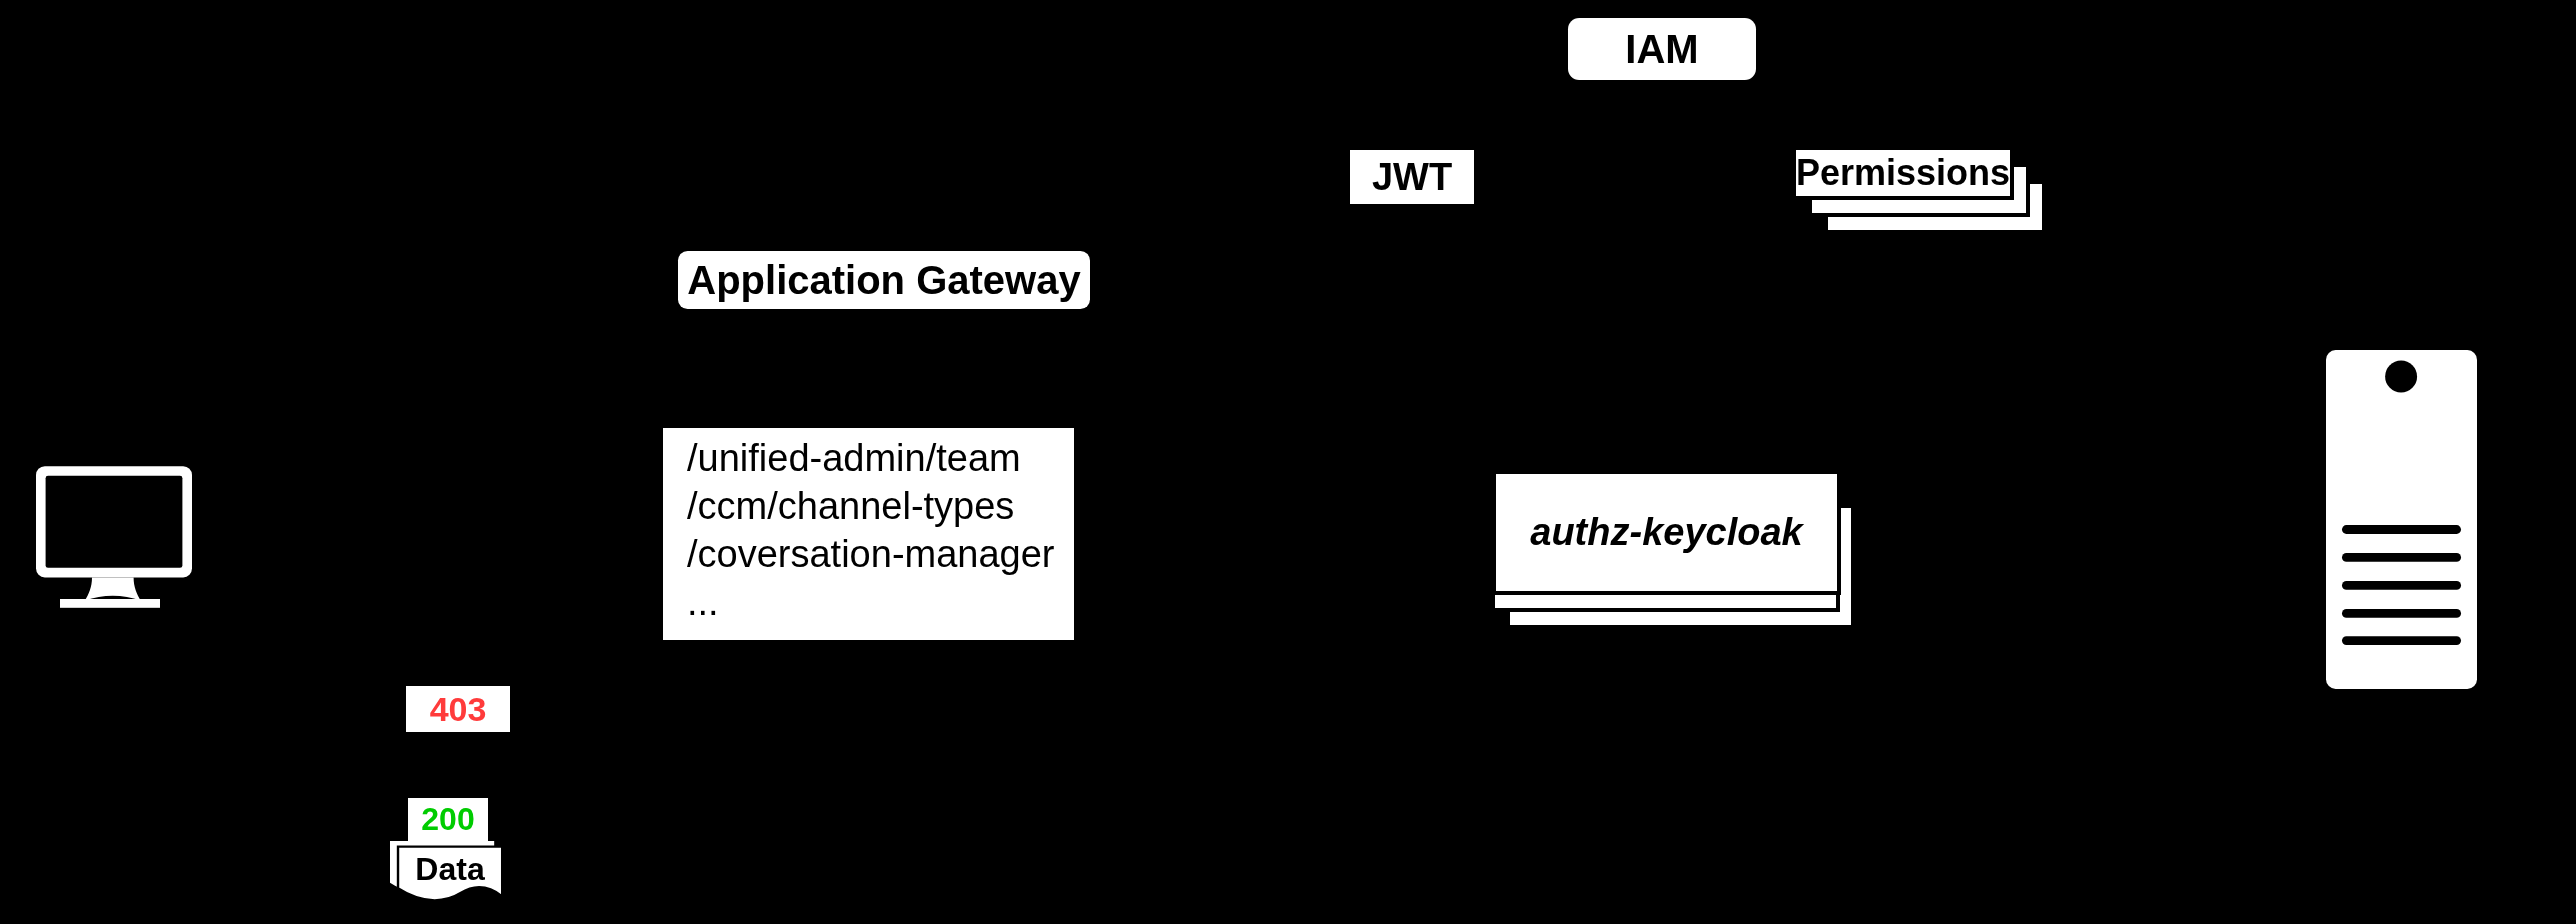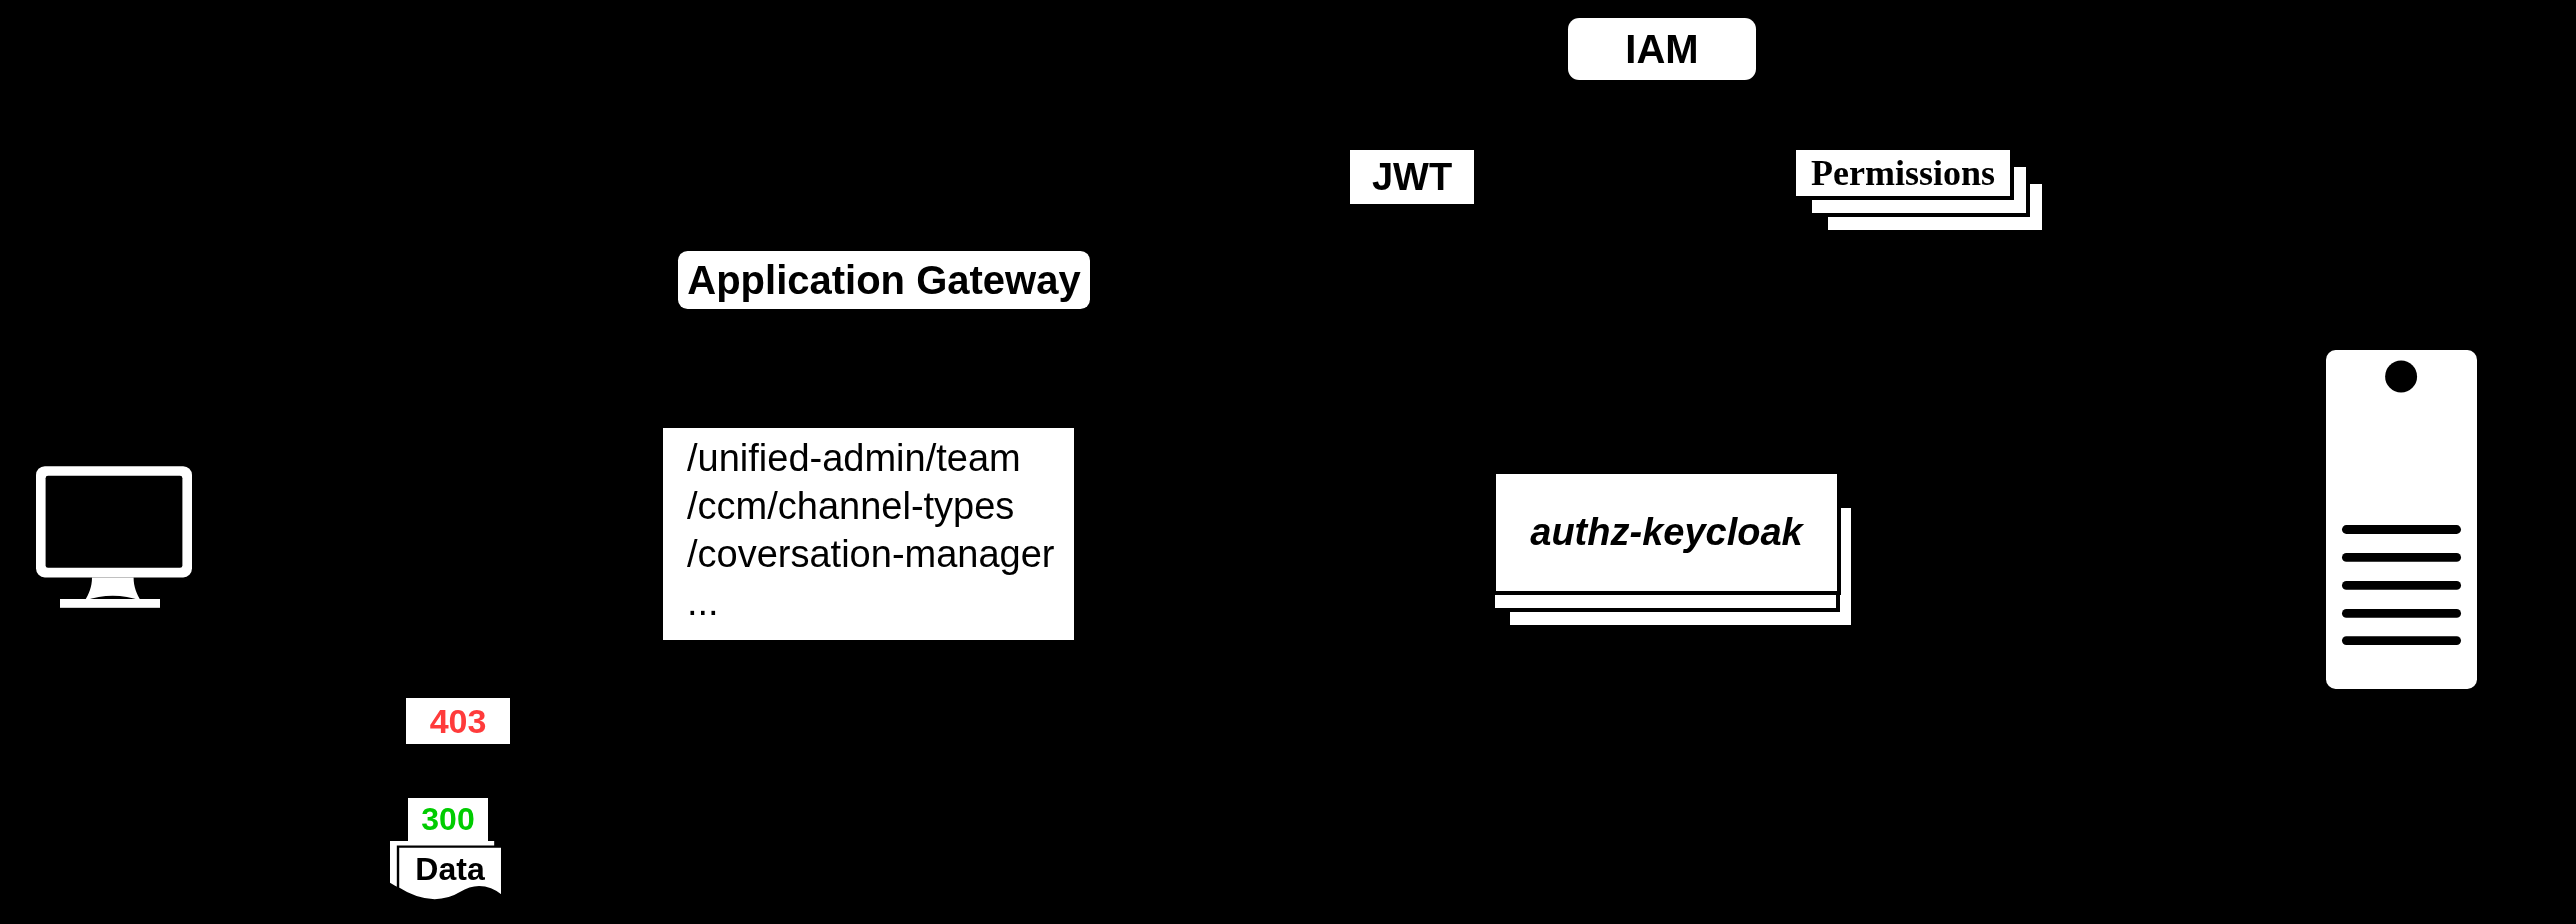--- a/index.html
+++ b/index.html
@@ -19,42 +19,42 @@
     align-items: center;
     justify-content: center;
     box-sizing: border-box;
     white-space: nowrap;
   }
 
   
   #app-gateway   { left: 678px;  top: 251px; width: 412px; height: 58px; font-size: 40px; font-weight: bold; border-radius: 9.6px; }
   #iam           { left: 1568px; top: 18.4px;  width: 188px; height: 62px; font-size: 40px; font-weight: bold; border-radius: 11.2px; }
   #jwt           { left: 1350px; top: 150px; width: 124px; height: 54px; font-size: 38px; font-weight: bold; }
-  #status-403    { left: 406px;  top: 686px; width: 104px; height: 46px; font-size: 34px; font-weight: bold; color: #ff3b3b; margin-top: 12px; }
+  #status-403    { left: 406px;  top: 686px; width: 104px; height: 46px; font-size: 34px; font-weight: bold; color: #ff3b3b; }
   #status-200    { left: 408px;  top: 798px; width: 80px; height: 43px; font-size: 32px; font-weight: bold; color: #00cc00; }
 
   
   #routes {
     left: 663px; top: 428px; width: 411px; height: 212px;
     position: absolute; background: #ffffff; color: #000;
     box-sizing: border-box; padding: 6.4px 24px;
     font-size: 38px; line-height: 48px; text-align: left;
   }
   #routes .route-line { display: block; white-space: nowrap; }
 
   
   .stack { position: absolute; }
   .stack .layer {
     position: absolute;
     background: #ffffff;
     border: 4px solid #000000;
     box-sizing: border-box;
   }
   #permissions-stack { left: 1792px; top: 146px; }
-  #permissions-stack .layer { width: 222px; height: 54px; font-family: Liberation Serif, serif; }
+  #permissions-stack .layer { width: 222px; height: 54px; }
   #permissions-stack .layer.back { left: 32px; top: 34px; z-index: 1; }
   #permissions-stack .layer.mid  { left: 16px; top: 17px; z-index: 2; }
   #permissions-stack .layer.front{ left: 0;    top: 0;    z-index: 3;
     display: flex; align-items: center; justify-content: center;
     font-size: 36px; font-weight: bold; color: #000; white-space: nowrap; }
 
   #authz-stack { left: 1476px; top: 470px; }
   #authz-stack .layer { width: 349px; height: 125px; }
   #authz-stack .layer.back { left: 30px; top: 34px; z-index: 1; }
   #authz-stack .layer.mid  { left: 15px; top: 17px; z-index: 2; }
@@ -108,21 +108,21 @@
   </div>
 
   <div class="stack" id="authz-stack">
     <div class="layer back"></div>
     <div class="layer mid"></div>
     <div class="layer front">authz-keycloak</div>
   </div>
 
   <div class="node" id="status-403">403</div>
 
-  <div class="node" id="status-200">300</div>
+  <div class="node" id="status-200">200</div>
 
   <div id="data-doc">
     <svg width="117" height="69" viewBox="0 0 146 86" xmlns="http://www.w3.org/2000/svg">
       <path d="M0 0 H130 V62 C112 48 94 48 78 58 C62 68 34 74 0 52 Z" fill="#ffffff" transform="translate(0,0)"></path>
       <path d="M0 0 H130 V62 C112 48 94 48 78 58 C62 68 34 74 0 52 Z" fill="#ffffff" stroke="#000000" stroke-width="3" transform="translate(10,7)"></path>
     </svg>
   </div>
   <div id="data-label">Data</div>
 
   <div class="icon-wrap" id="server-icon">

